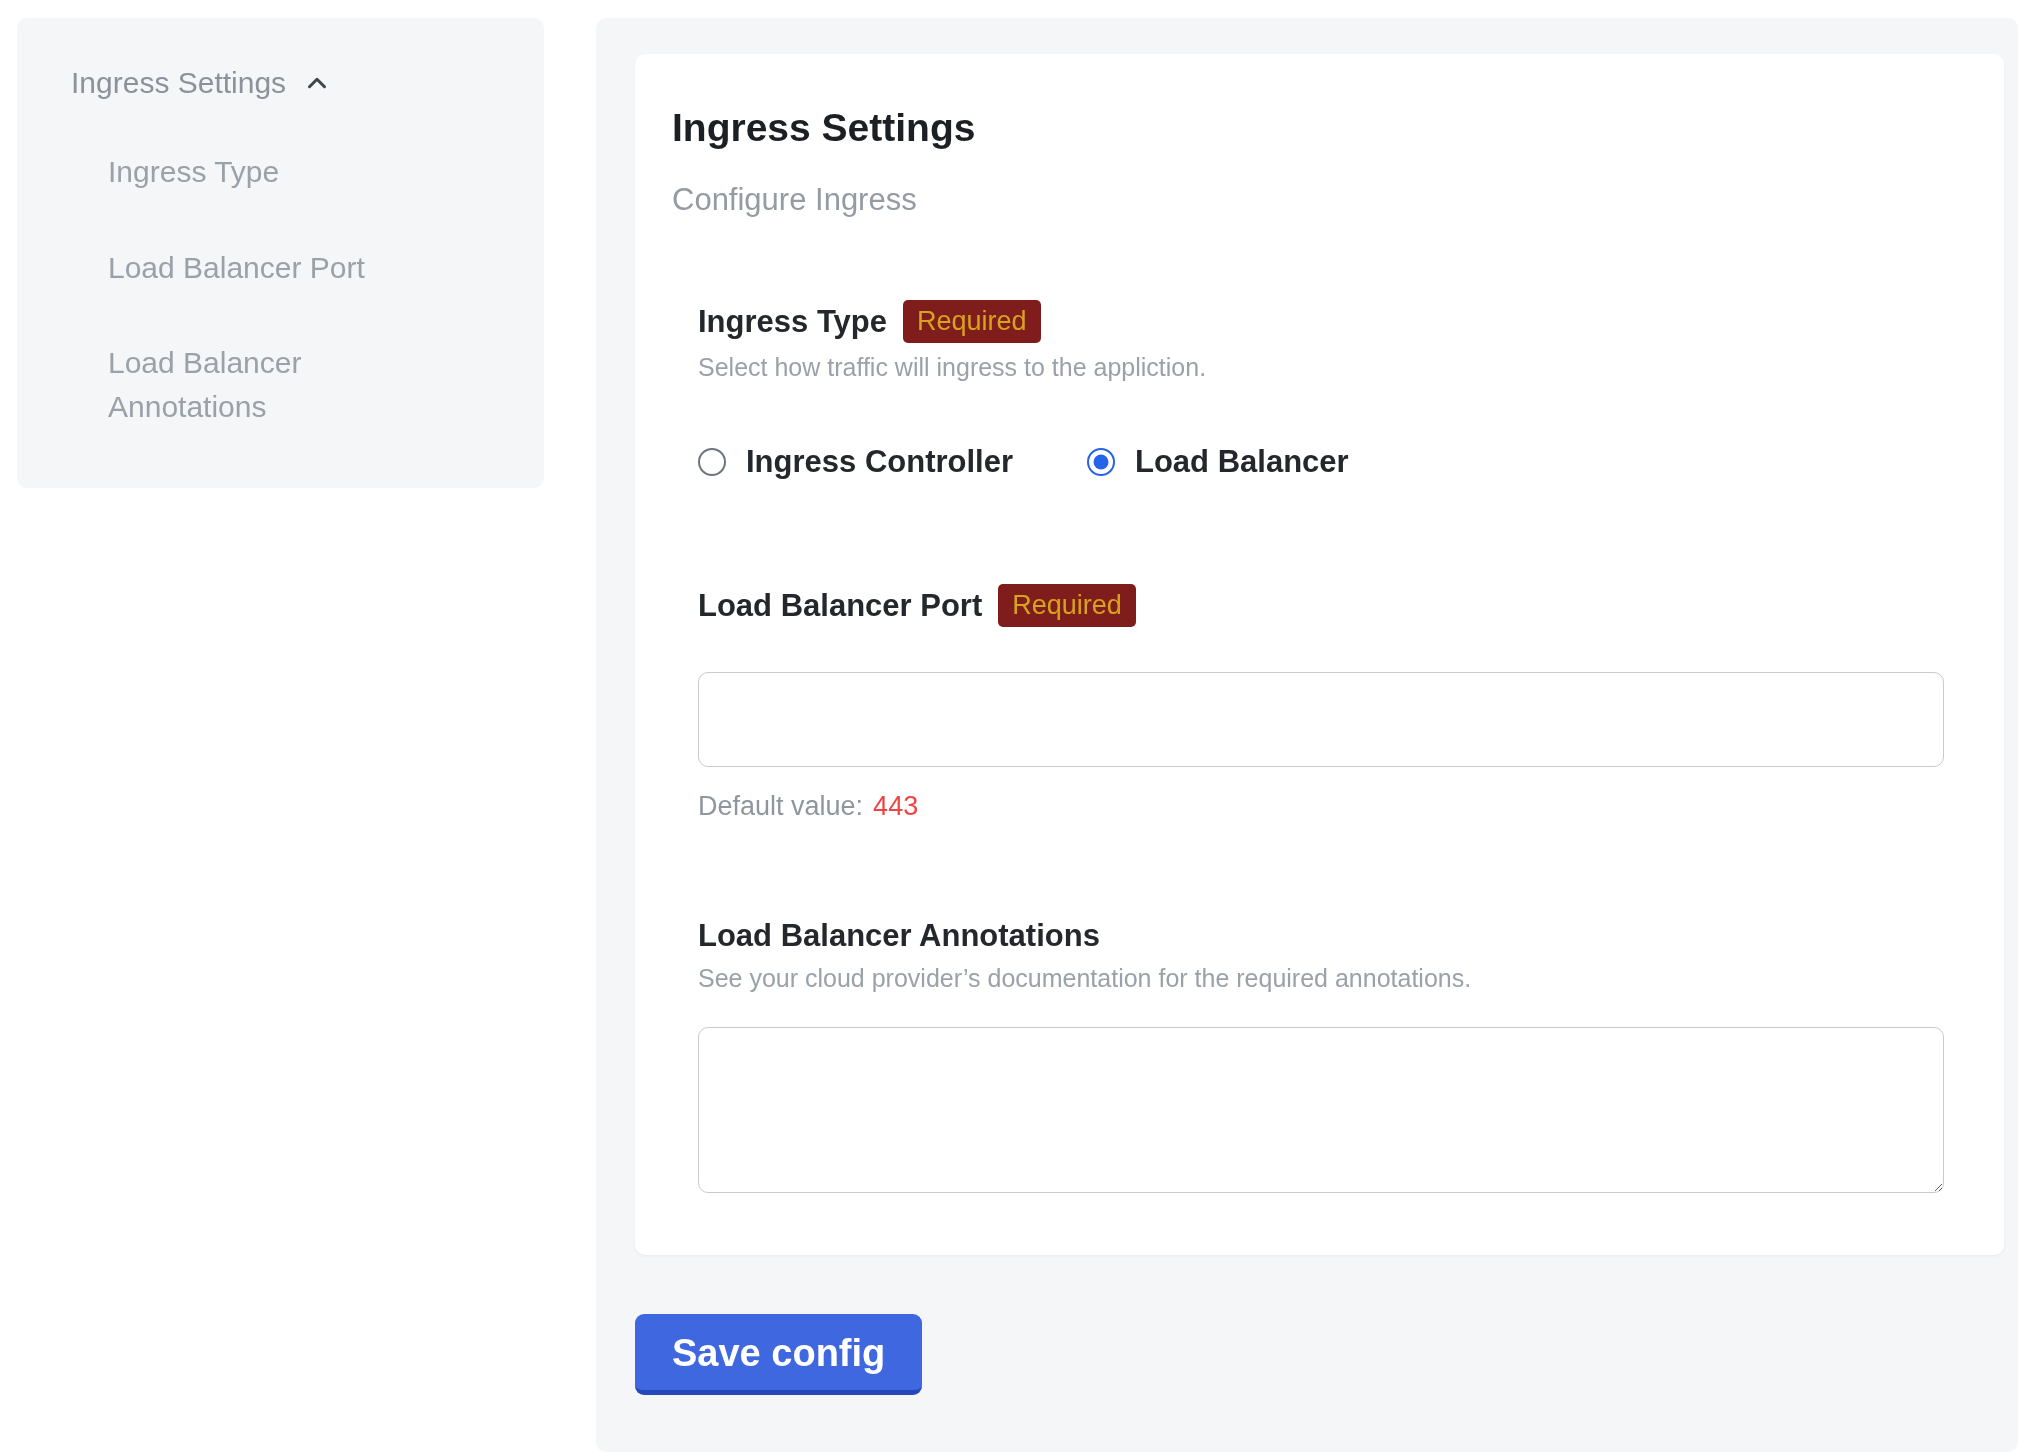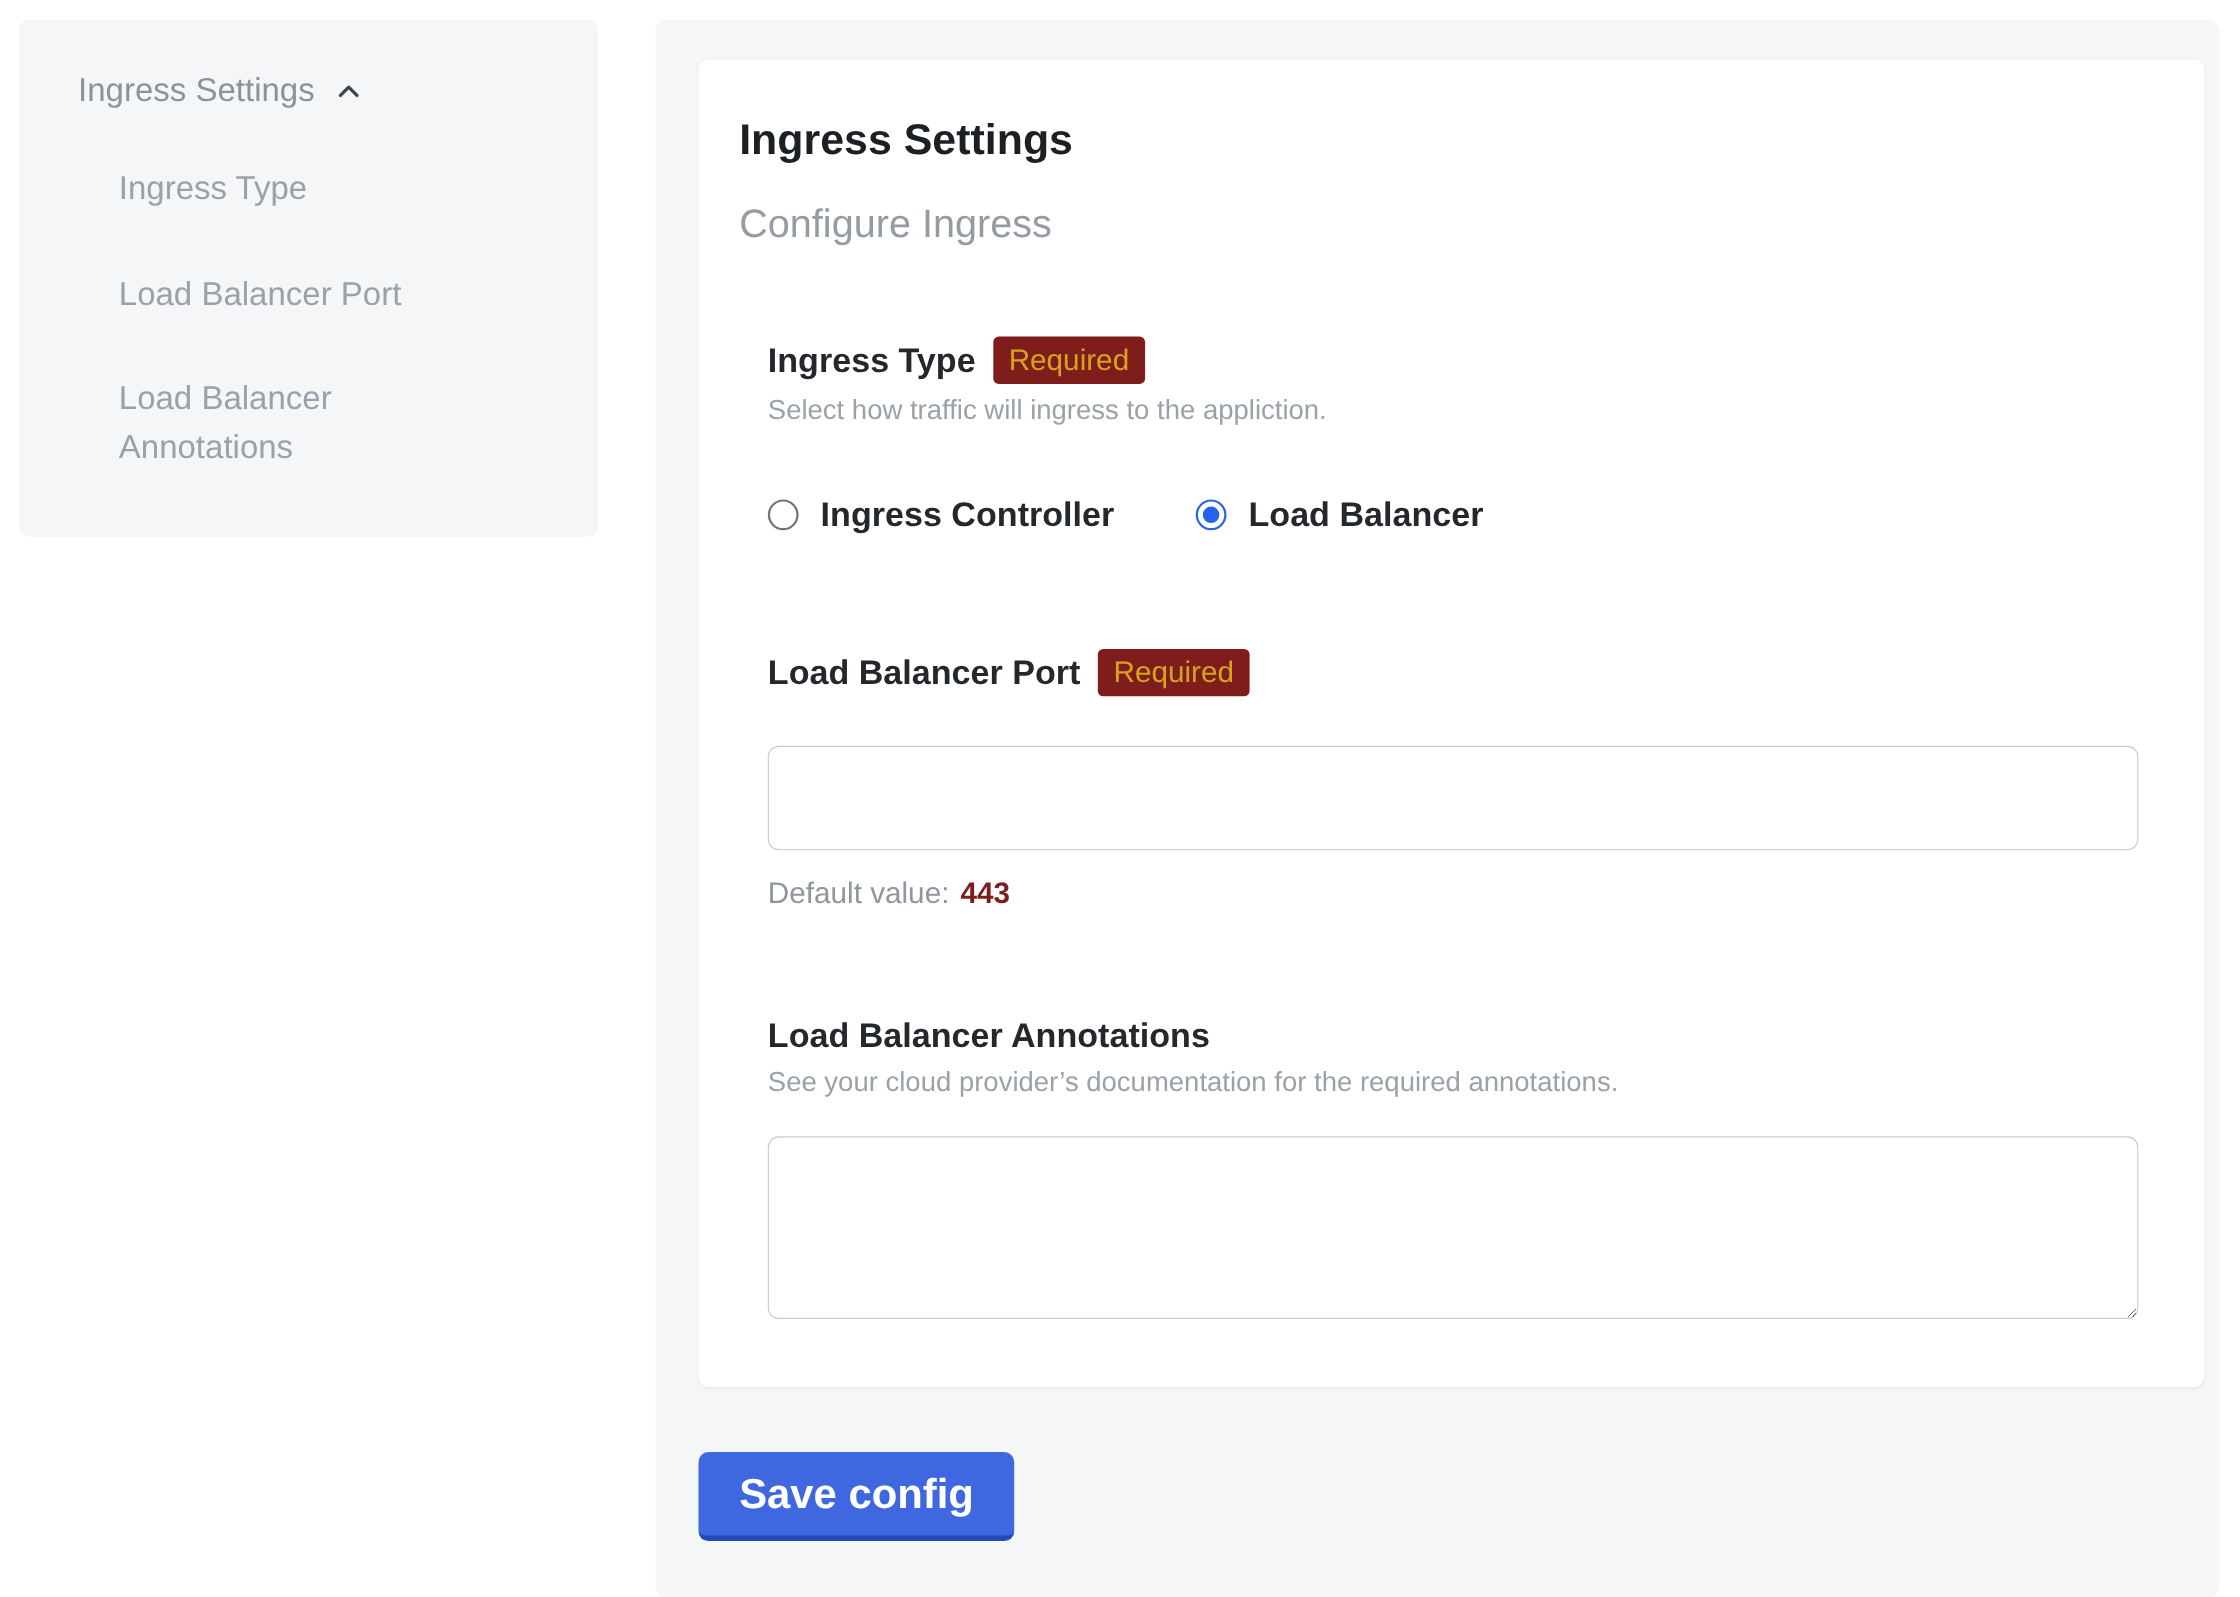--- a/index.html
+++ b/index.html
@@ -61,21 +61,21 @@
     margin: 36px 14px 0 39px;
     padding: 52px 60px 62px 37px;
   }
   .card-title {
     font-size: 39px;
     font-weight: 700;
     color: #1c2024;
     margin: 0 0 32px 0;
   }
   .card-subtitle {
-    font-size: 36px;
+    font-size: 31px;
     color: #949ba3;
     margin: 0 0 82px 0;
   }
   .section {
     padding-left: 26px;
   }
   .section-label-row {
     display: flex;
     align-items: center;
     gap: 16px;
@@ -155,22 +155,22 @@
     color: #24282c;
     outline: none;
     font-family: inherit;
   }
   .default-row {
     margin-top: 24px;
     font-size: 27px;
     color: #8f969e;
   }
   .default-value {
-    color: #7f1d1d;
-    font-weight: 700;
+    color: #ef4444;
+    font-weight: 400;
     margin-left: 10px;
     margin-top: 28px;
   }
   .textarea-input {
     display: block;
     width: 100%;
     height: 166px;
     margin-top: 34px;
     border: 1px solid #c6cbd1;
     border-radius: 10px;

